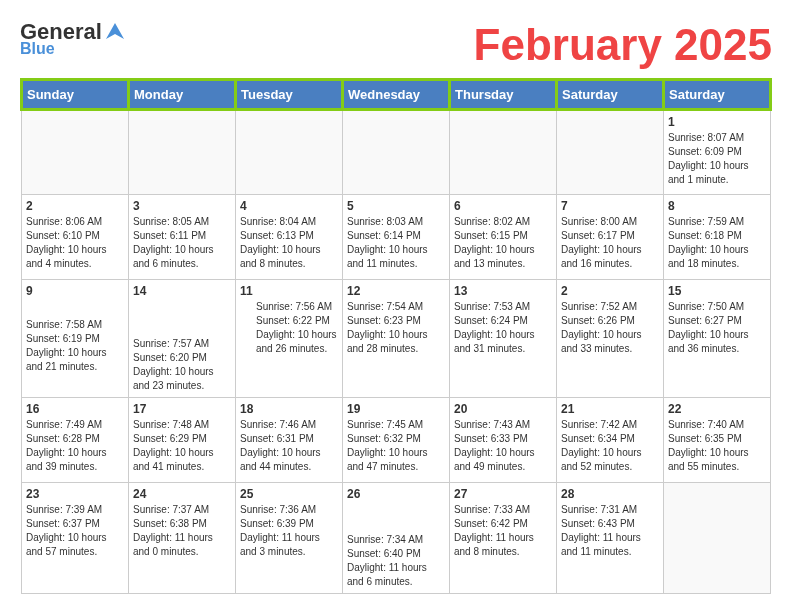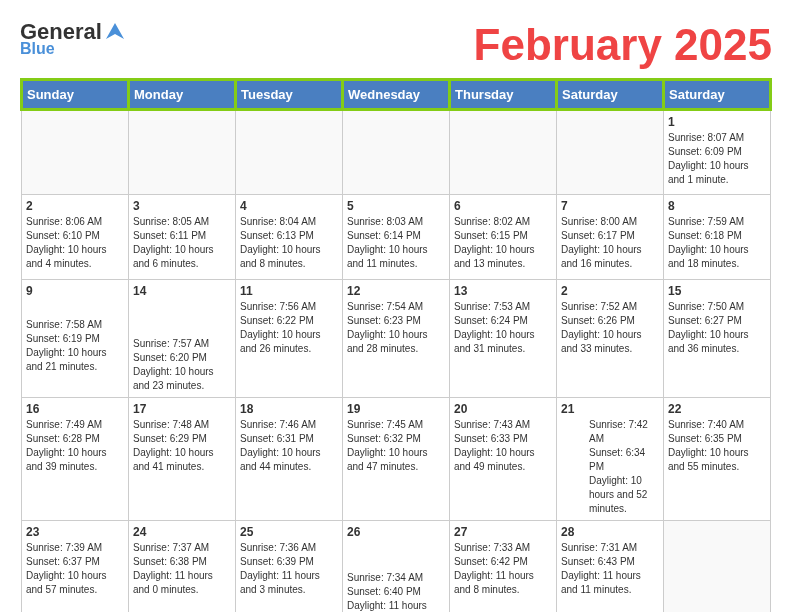--- a/index.html
+++ b/index.html
@@ -167,21 +167,21 @@
 Daylight: 10 hours and 21 minutes.</div>
         </td>
         <td>
           <span class="day-num">14</span>
           <div class="day-info" style="white-space: pre-line; margin-top: 39px;">Sunrise: 7:57 AM
 Sunset: 6:20 PM
 Daylight: 10 hours and 23 minutes.</div>
         </td>
         <td>
           <span class="day-num">11</span>
-          <div class="day-info" style="white-space: pre-line;">Sunrise: 7:56 AM
+          <div class="day-info" style="white-space: pre-line; margin-left: 16px;">Sunrise: 7:56 AM
 Sunset: 6:22 PM
 Daylight: 10 hours and 26 minutes.</div>
         </td>
         <td>
           <span class="day-num">12</span>
           <div class="day-info" style="white-space: pre-line;">Sunrise: 7:54 AM
 Sunset: 6:23 PM
 Daylight: 10 hours and 28 minutes.</div>
         </td>
         <td>
@@ -229,21 +229,21 @@
 Daylight: 10 hours and 47 minutes.</div>
         </td>
         <td>
           <span class="day-num">20</span>
           <div class="day-info" style="white-space: pre-line;">Sunrise: 7:43 AM
 Sunset: 6:33 PM
 Daylight: 10 hours and 49 minutes.</div>
         </td>
         <td>
           <span class="day-num">21</span>
-          <div class="day-info" style="white-space: pre-line; margin-left: 28px;">Sunrise: 7:42 AM
+          <div class="day-info" style="white-space: pre-line;">Sunrise: 7:42 AM
 Sunset: 6:34 PM
 Daylight: 10 hours and 52 minutes.</div>
         </td>
         <td>
           <span class="day-num">22</span>
           <div class="day-info" style="white-space: pre-line;">Sunrise: 7:40 AM
 Sunset: 6:35 PM
 Daylight: 10 hours and 55 minutes.</div>
         </td>
       </tr>

